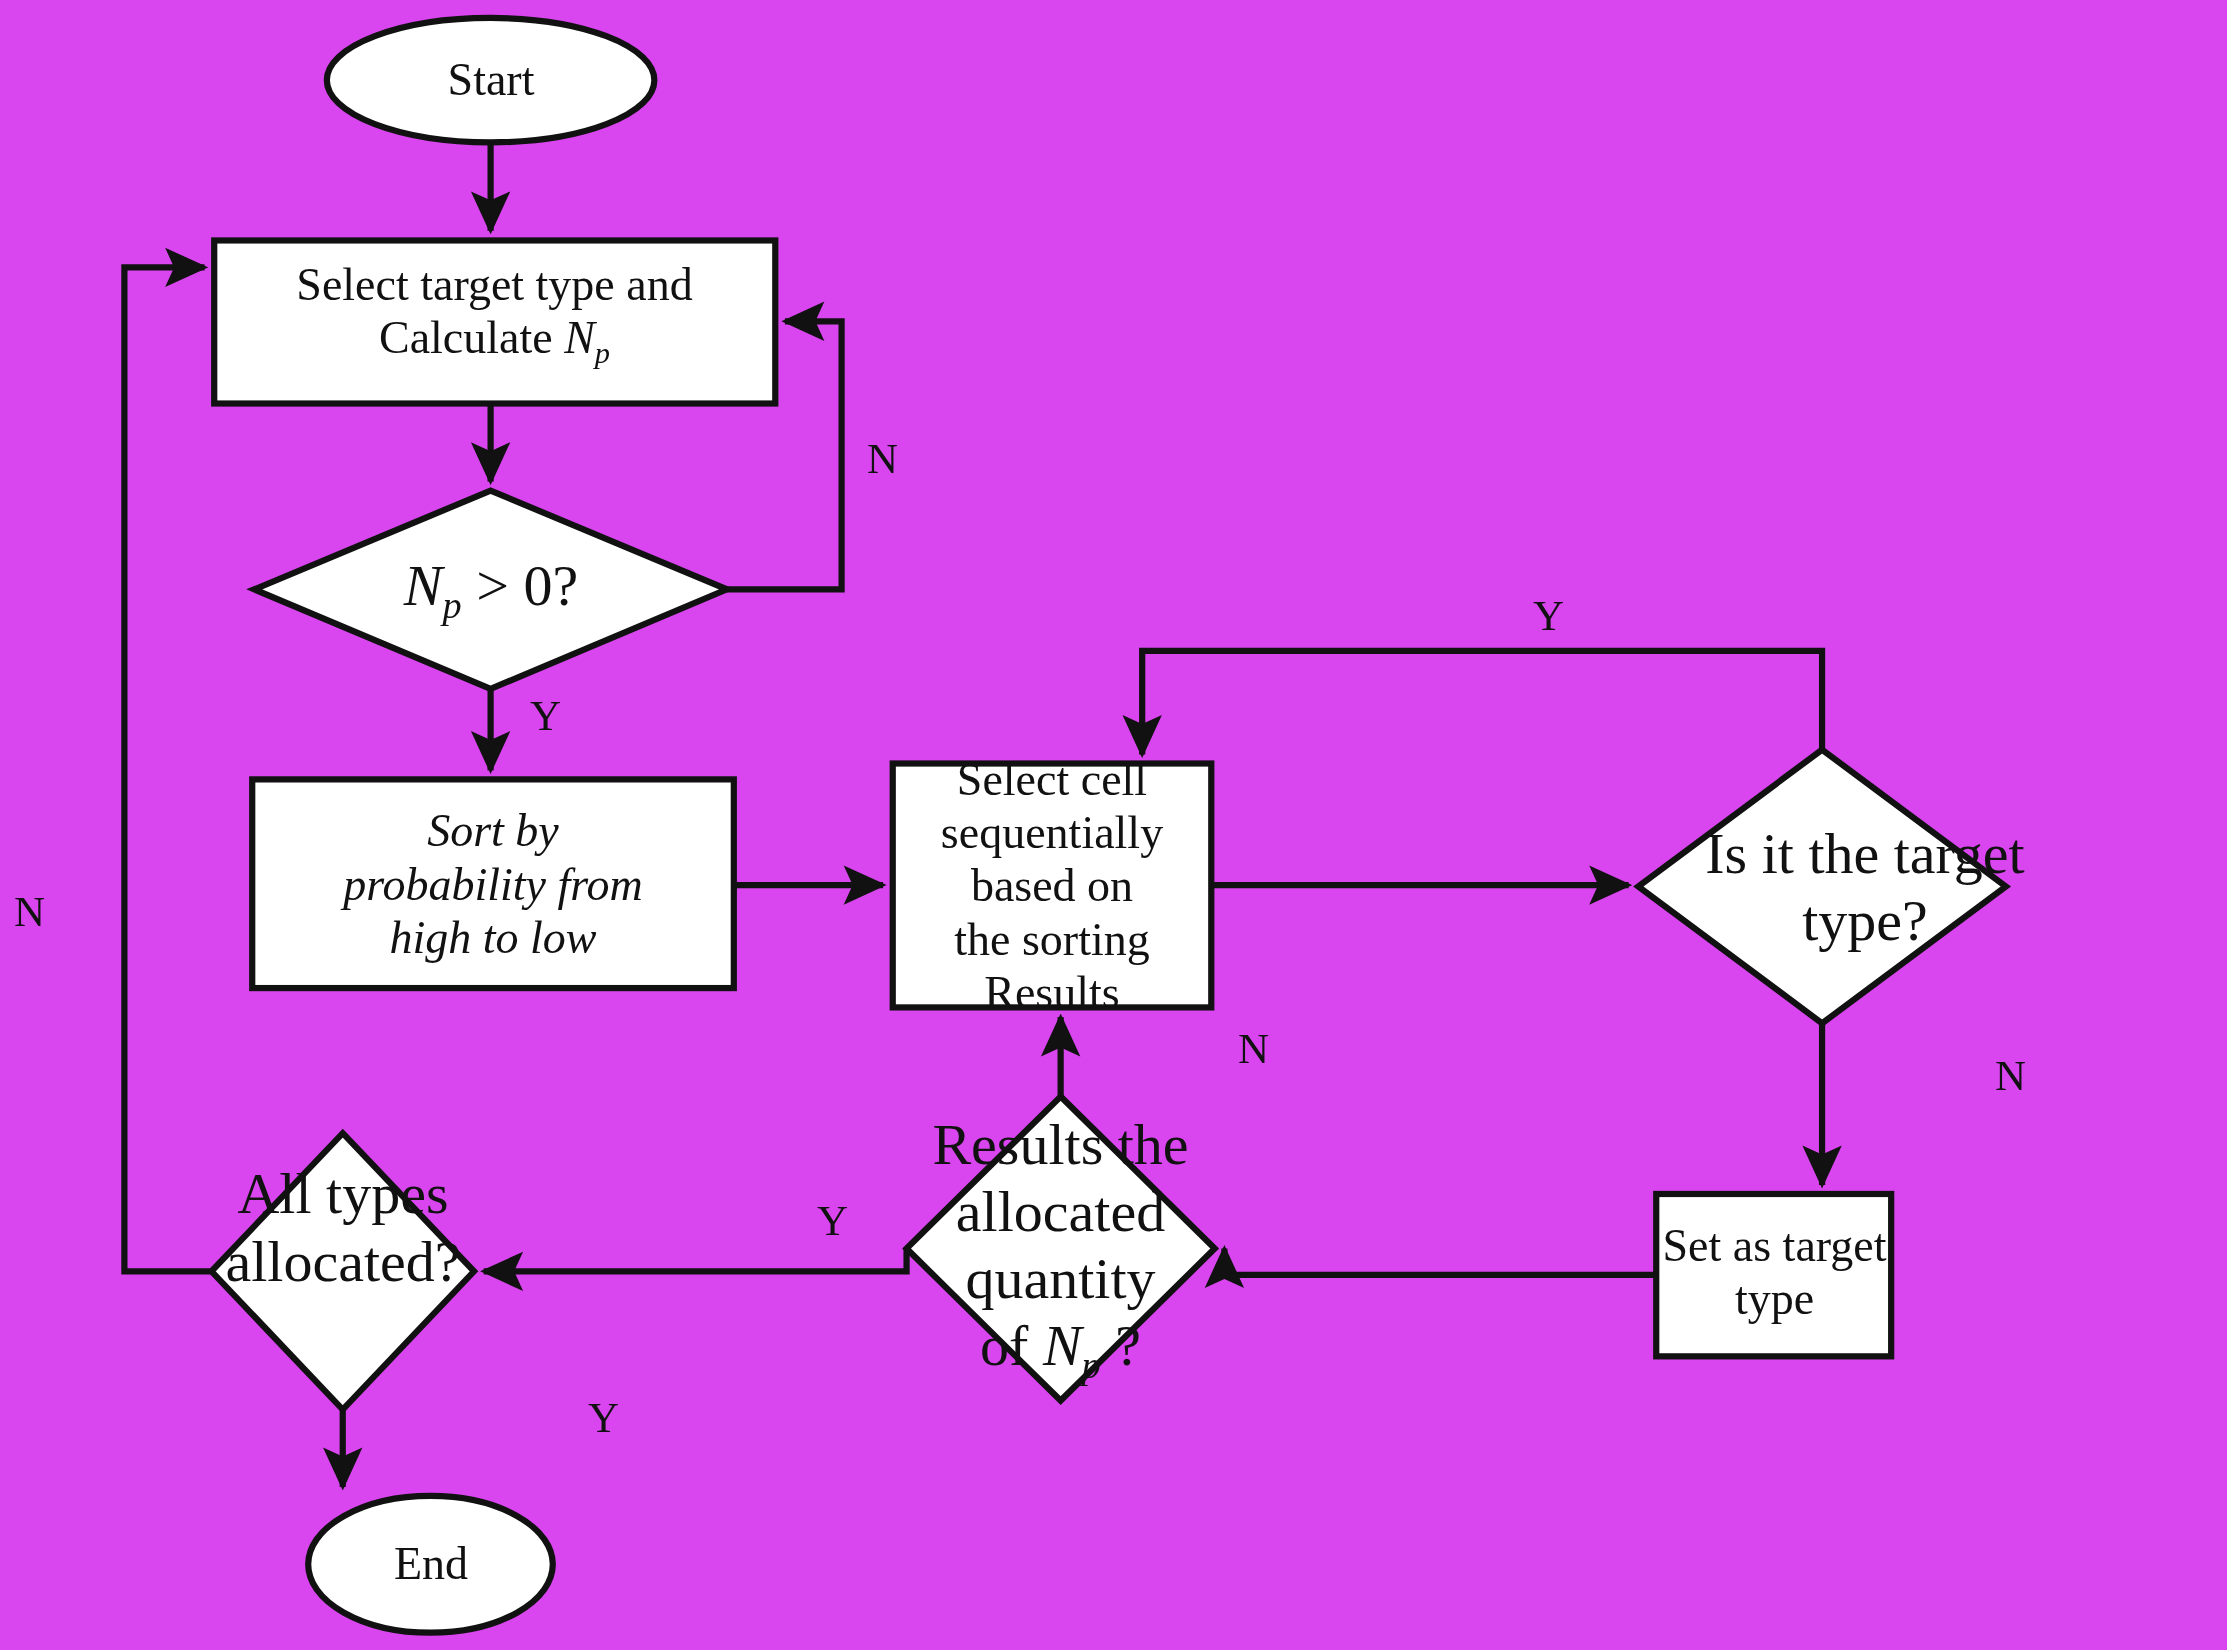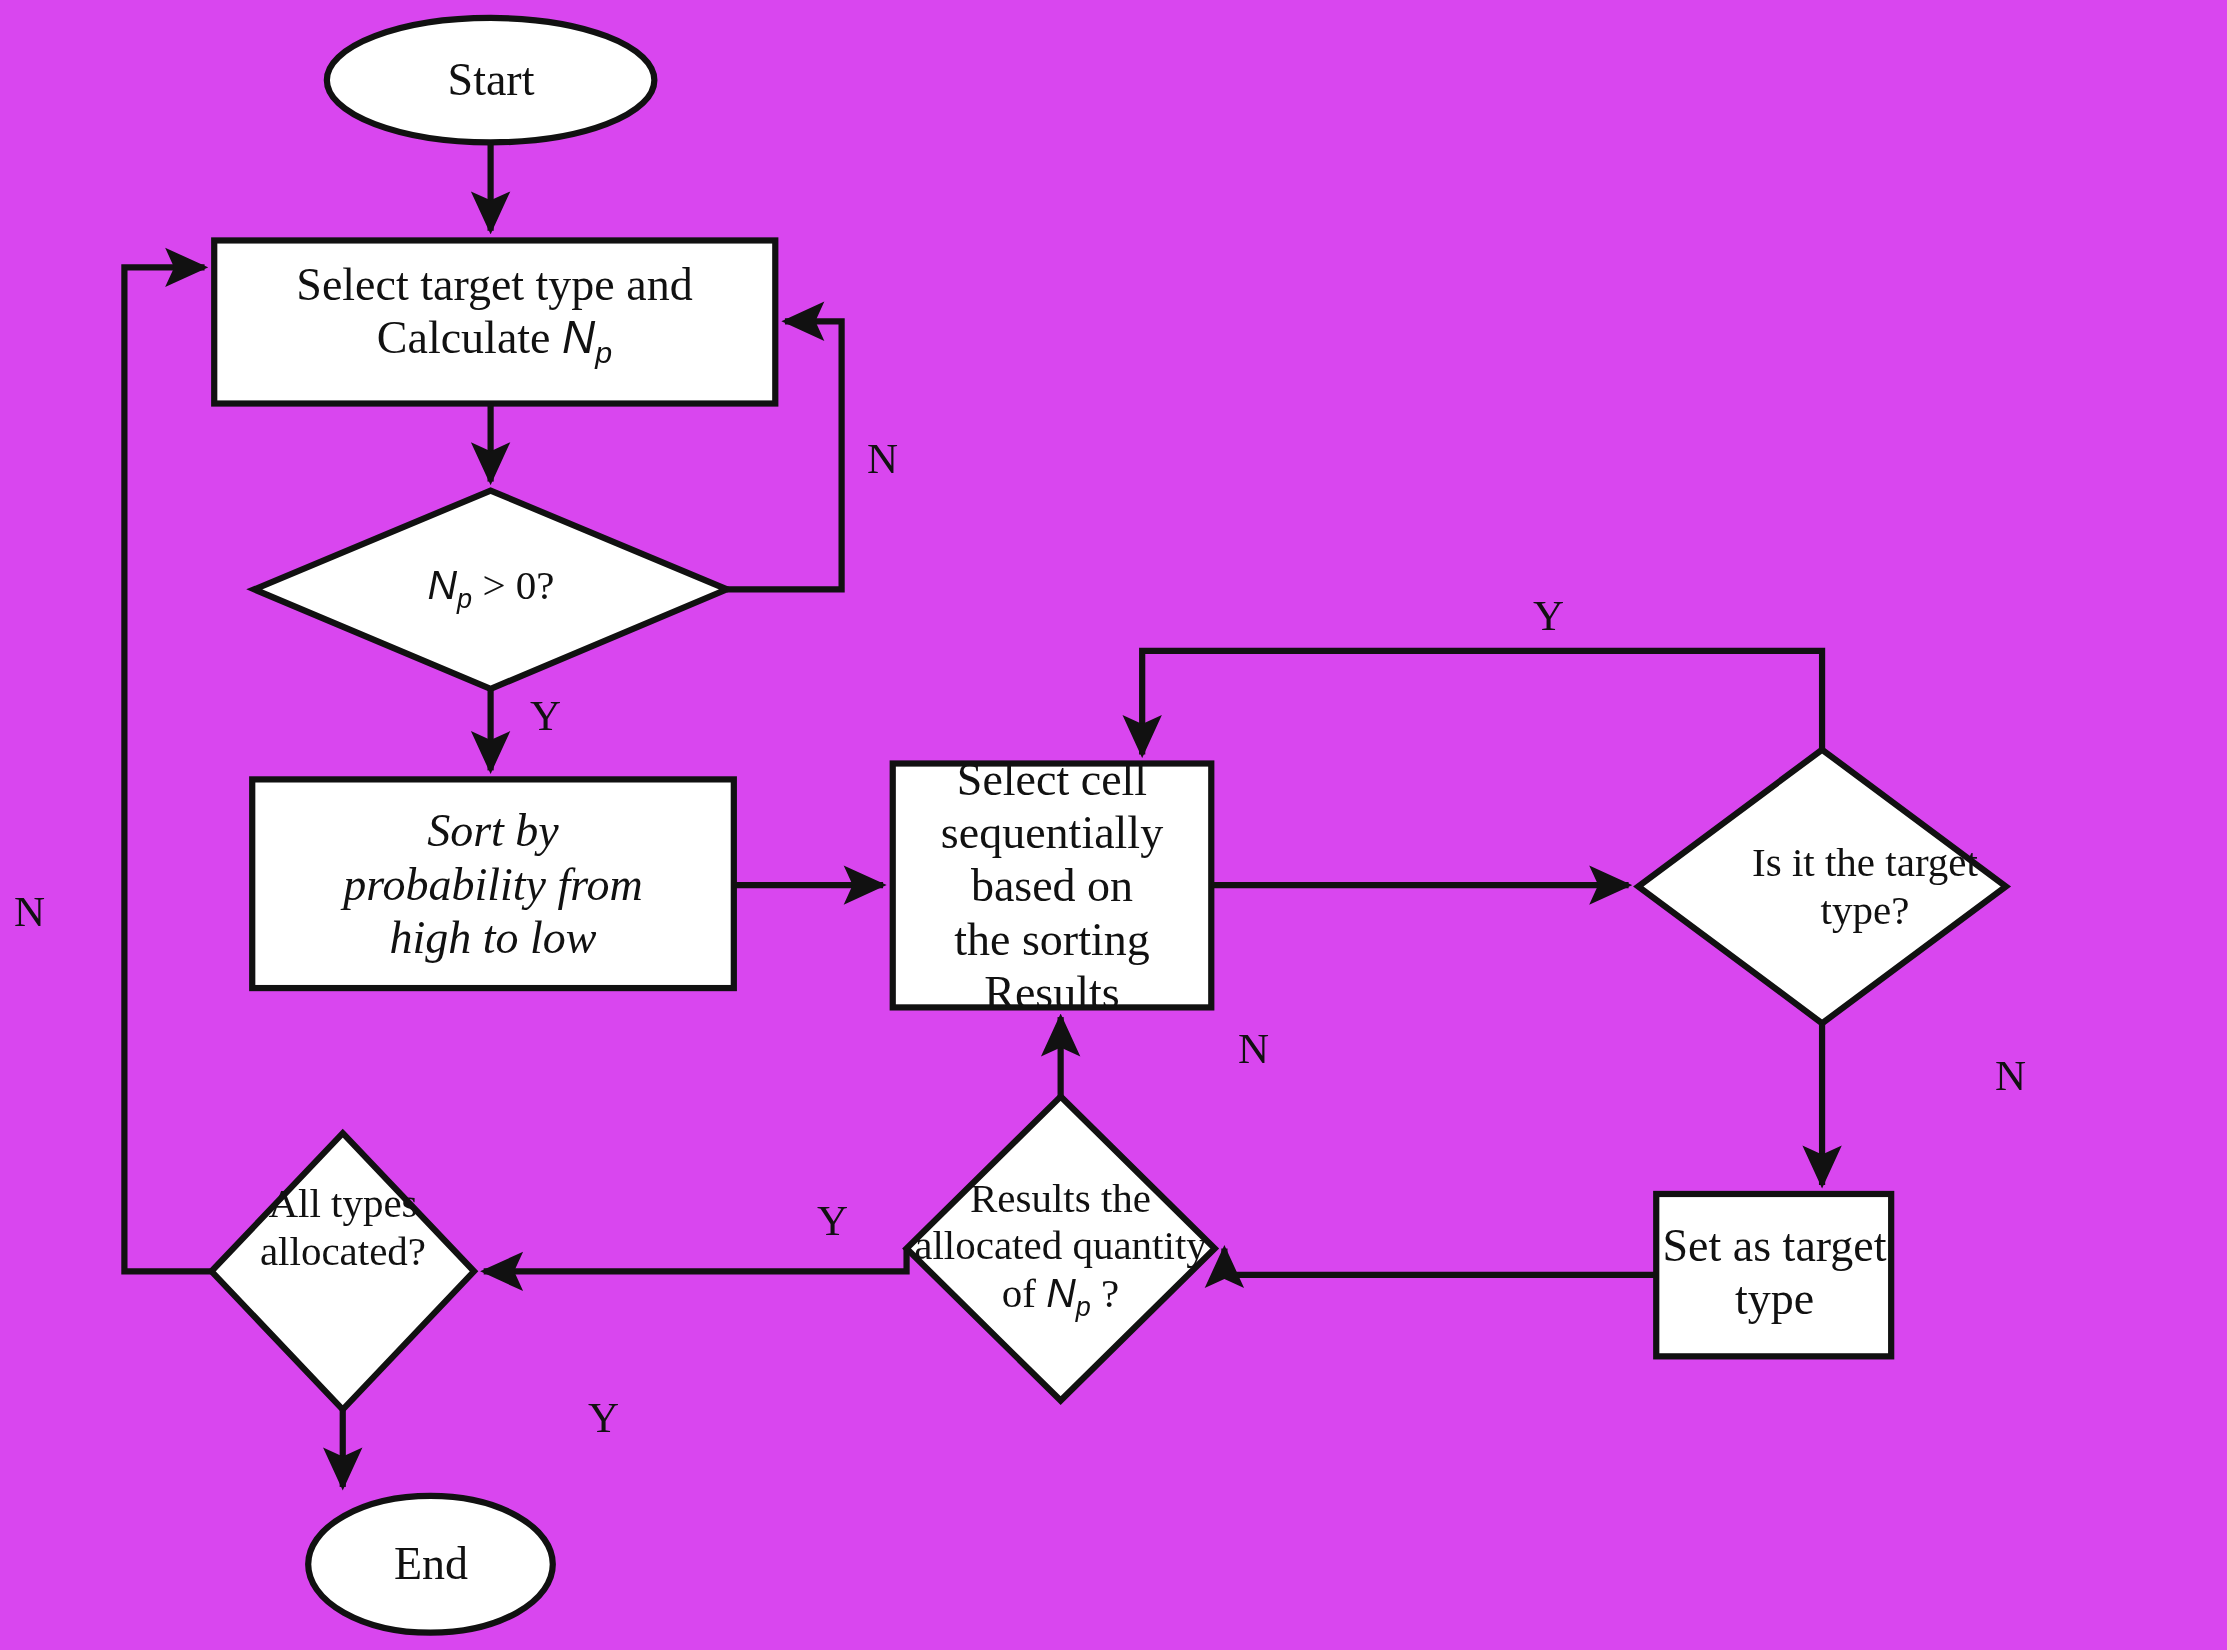--- a/index.html
+++ b/index.html
@@ -22,22 +22,22 @@
   }
   .edgeLabel{
     position:absolute;
     color:#111111;
     font-size:43px;
     font-family:"Liberation Serif","DejaVu Serif",serif;
     white-space:nowrap;
   }
   .term{font-size:46px;}
   .proc{font-size:46px;}
-  .dec{font-size:41px;}
-  var.sym{font-style:italic;font-family:Liberation Sans, sans-serif;text-align:center;}
+  .dec{font-size:58px;}
+  var.sym{font-style:italic;font-family:Liberation Serif, serif;text-align:center;}
   var.sym sub{font-style:italic;font-size:0.66em;}
 </style>
 </head>
 <body>
 
 <div id="stage">
 
   <svg viewBox="0 0 3223 2388" xmlns="http://www.w3.org/2000/svg">
     <defs>
       <marker id="arrow" viewBox="0 0 10 10" refX="9.2" refY="5" markerWidth="7.2" markerHeight="7.2" orient="auto-start-reverse">

